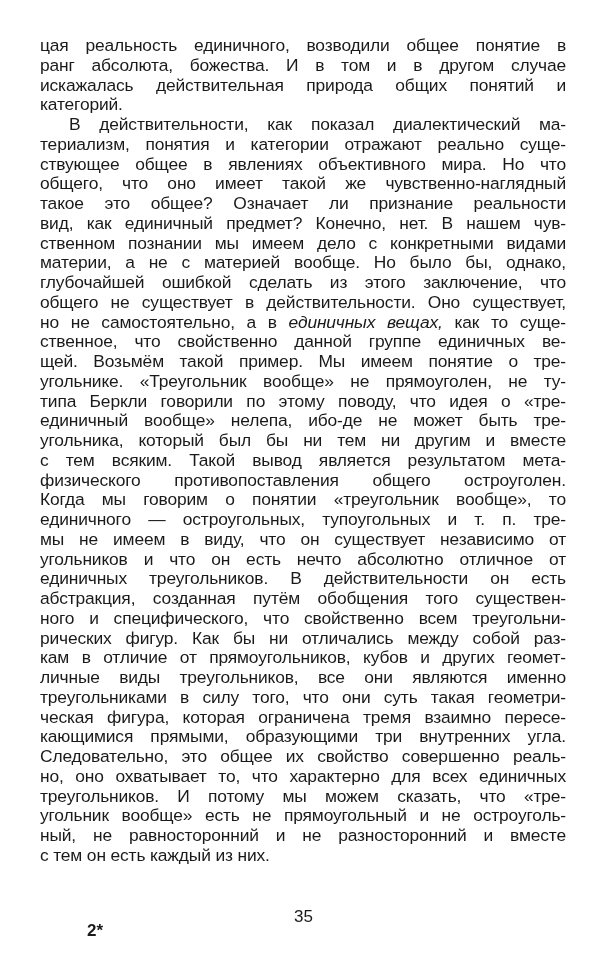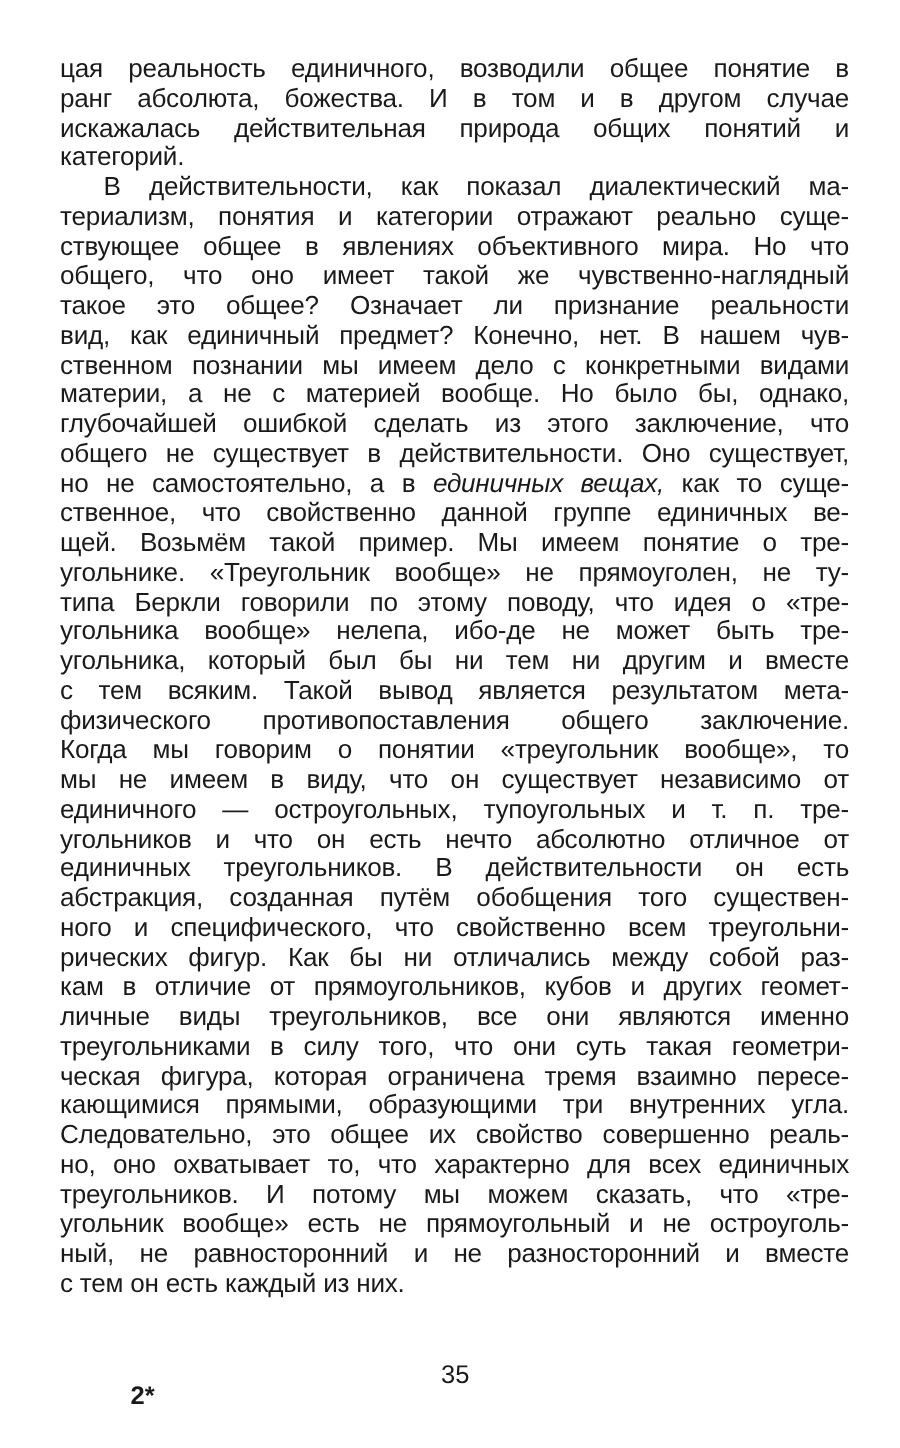--- a/index.html
+++ b/index.html
@@ -42,27 +42,27 @@
     <span class="line">вид, как единичный предмет? Конечно, нет. В нашем чув-</span>
     <span class="line">ственном познании мы имеем дело с конкретными видами</span>
     <span class="line">материи, а не с материей вообще. Но было бы, однако,</span>
     <span class="line">глубочайшей ошибкой сделать из этого заключение, что</span>
     <span class="line">общего не существует в действительности. Оно существует,</span>
     <span class="line"><span>но не самостоятельно, а в </span><em>единичных вещах,</em><span> как то суще-</span></span>
     <span class="line">ственное, что свойственно данной группе единичных ве-</span>
     <span class="line">щей. Возьмём такой пример. Мы имеем понятие о тре-</span>
     <span class="line">угольнике. «Треугольник вообще» не прямоуголен, не ту-</span>
     <span class="line">типа Беркли говорили по этому поводу, что идея о «тре-</span>
-    <span class="line">угольника вообще» нелепа, ибо-де не может быть тре-</span>
+    <span class="line">единичный вообще» нелепа, ибо-де не может быть тре-</span>
     <span class="line">угольника, который был бы ни тем ни другим и вместе</span>
     <span class="line">с тем всяким. Такой вывод является результатом мета-</span>
-    <span class="line">физического противопоставления общего заключение.</span>
+    <span class="line">физического противопоставления общего остроуголен.</span>
     <span class="line">Когда мы говорим о понятии «треугольник вообще», то</span>
+    <span class="line">единичного — остроугольных, тупоугольных и т. п. тре-</span>
     <span class="line">мы не имеем в виду, что он существует независимо от</span>
-    <span class="line">единичного — остроугольных, тупоугольных и т. п. тре-</span>
     <span class="line">угольников и что он есть нечто абсолютно отличное от</span>
     <span class="line">единичных треугольников. В действительности он есть</span>
     <span class="line">абстракция, созданная путём обобщения того существен-</span>
     <span class="line">ного и специфического, что свойственно всем треугольни-</span>
     <span class="line">рических фигур. Как бы ни отличались между собой раз-</span>
     <span class="line">кам в отличие от прямоугольников, кубов и других геомет-</span>
     <span class="line">личные виды треугольников, все они являются именно</span>
     <span class="line">треугольниками в силу того, что они суть такая геометри-</span>
     <span class="line">ческая фигура, которая ограничена тремя взаимно пересе-</span>
     <span class="line">кающимися прямыми, образующими три внутренних угла.</span>

